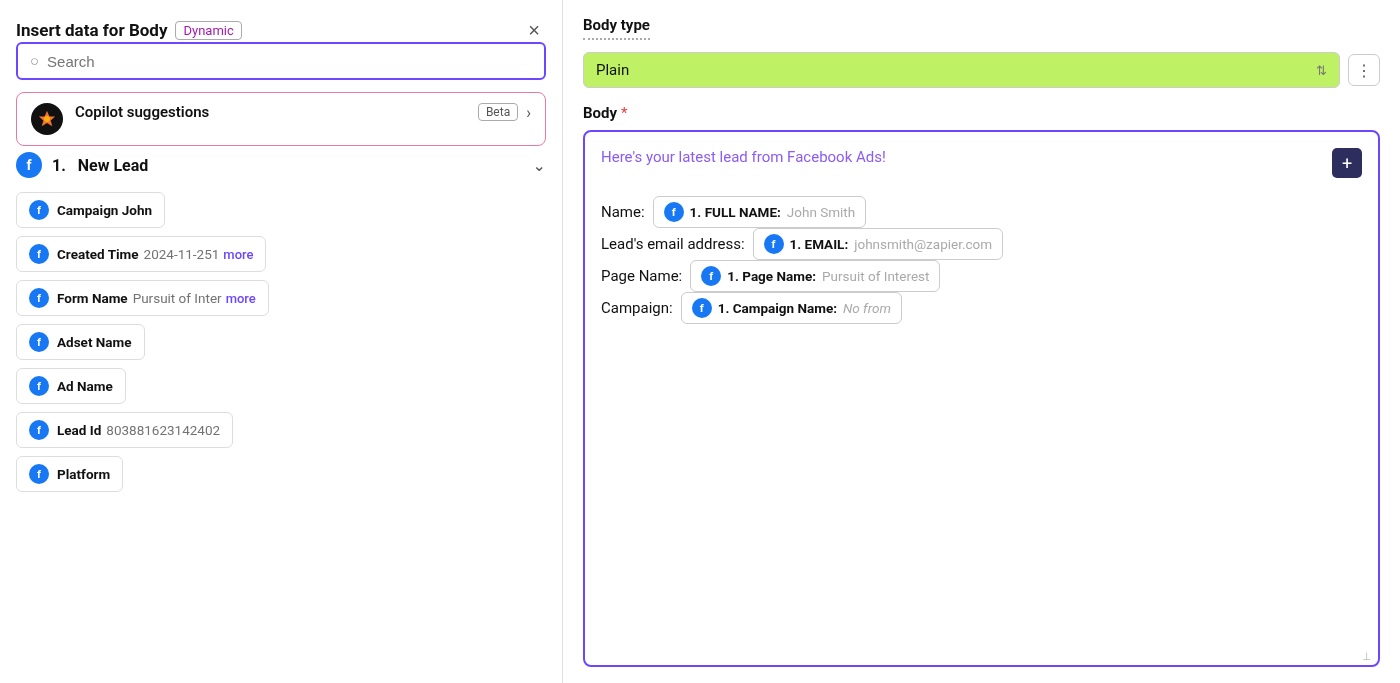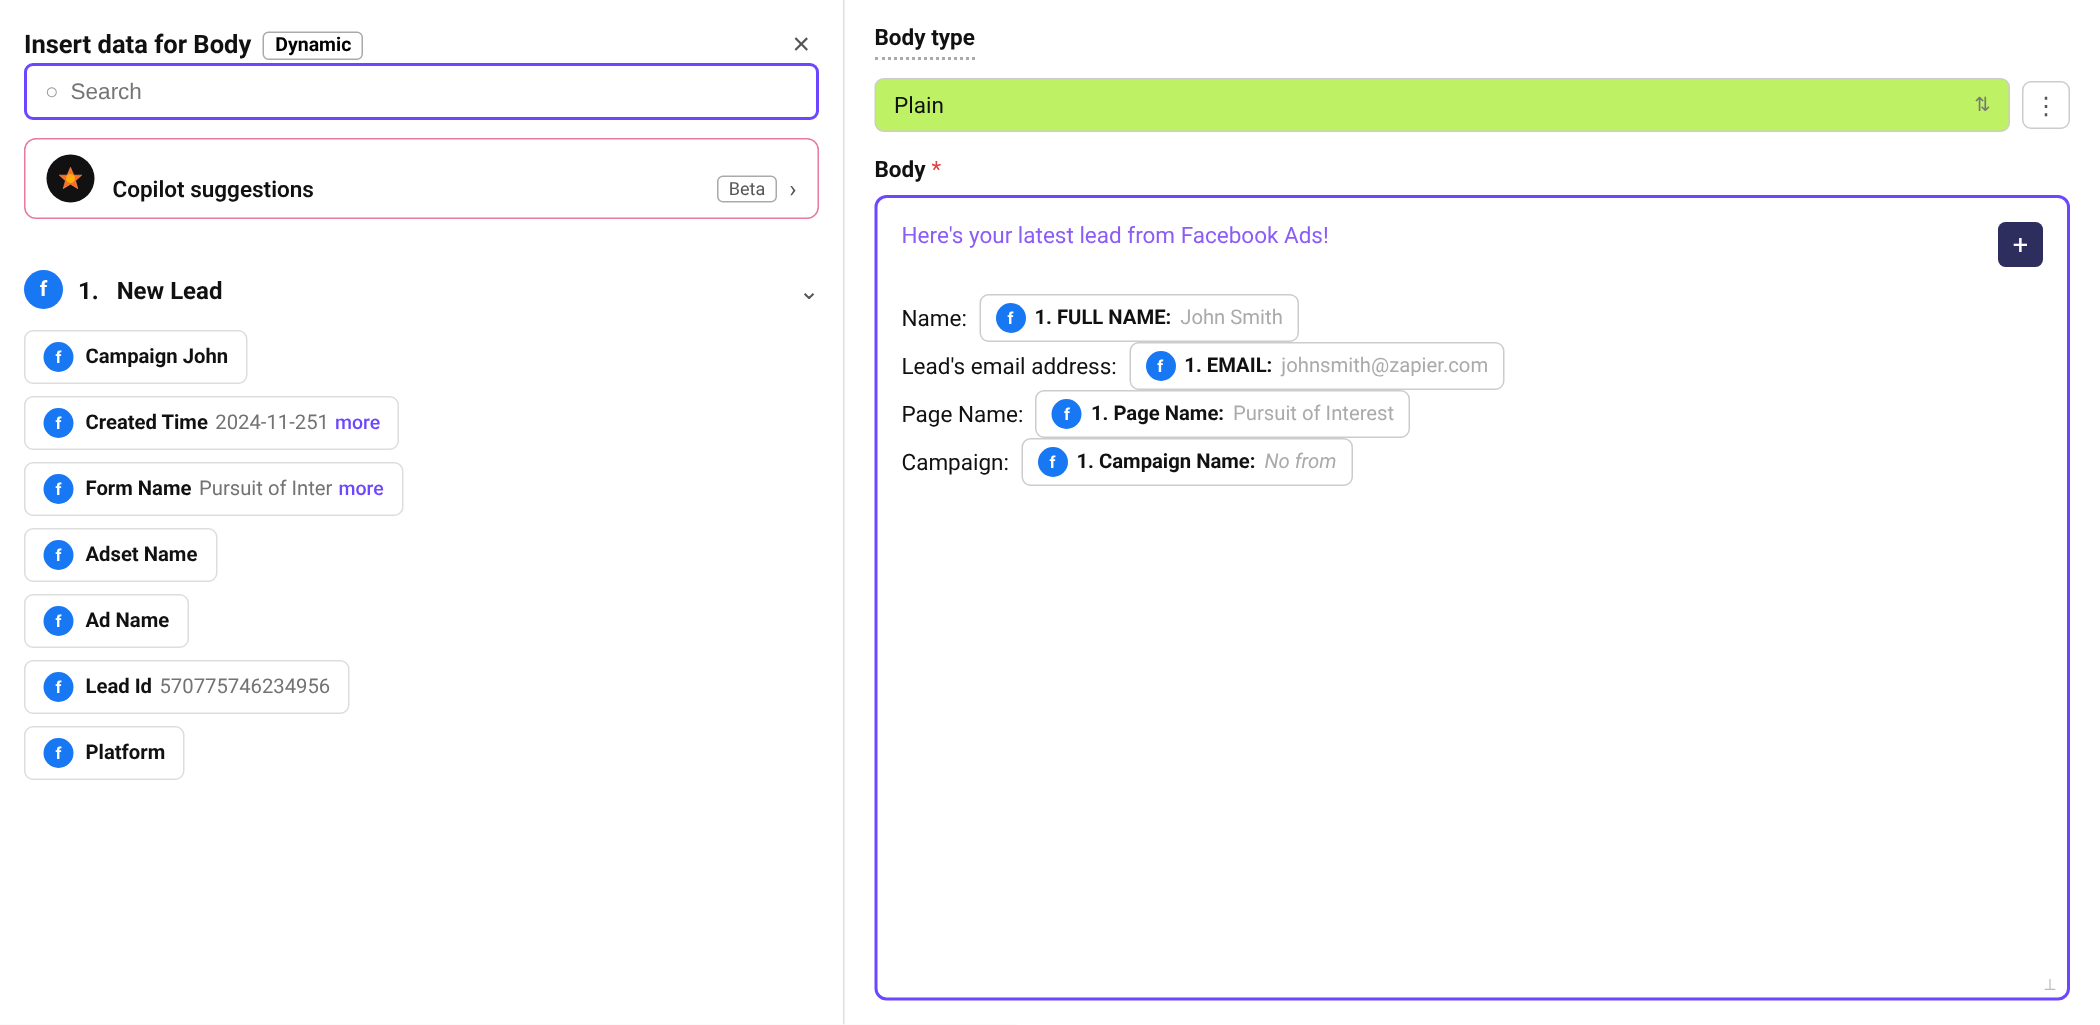--- a/index.html
+++ b/index.html
@@ -36,22 +36,22 @@
       color: #111;
     }
 
     .badge {
       display: inline-flex;
       align-items: center;
       border: 1px solid #aaa;
       border-radius: 4px;
       padding: 1px 7px;
       font-size: 13px;
-      font-weight: 700;
-      color: #000000;
+      font-weight: 400;
+      color: #a21caf;
       margin-left: 8px;
     }
 
     .close-btn {
       background: none;
       border: none;
       font-size: 20px;
       cursor: pointer;
       color: #555;
       line-height: 1;
@@ -78,25 +78,25 @@
       border: none;
       outline: none;
       font-size: 15px;
       color: #333;
       width: 100%;
       background: transparent;
     }
 
     .copilot-row {
       display: flex;
-      align-items: flex-end;
+      align-items: flex-start;
       border: 1.5px solid #e879a0;
       border-radius: 8px;
       padding: 10px 14px;
-      margin-bottom: 34px;
+      margin-bottom: 6px;
       cursor: pointer;
       background: #fff;
     }
 
     .copilot-icon {
       width: 32px;
       height: 32px;
       border-radius: 50%;
       background: #111;
       display: flex;
@@ -469,21 +469,21 @@
         <div class="fb-icon-sm">f</div>
         <span class="data-item-label">Adset Name</span>
       </div>
       <div class="data-item">
         <div class="fb-icon-sm">f</div>
         <span class="data-item-label">Ad Name</span>
       </div>
       <div class="data-item">
         <div class="fb-icon-sm">f</div>
         <span class="data-item-label">Lead Id</span>
-        <span class="data-item-value"> 570775746234956</span>
+        <span class="data-item-value"> 803881623142402</span>
       </div>
       <div class="data-item">
         <div class="fb-icon-sm">f</div>
         <span class="data-item-label">Platform</span>
       </div>
     </div>
 </div>
 
 <div class="right-panel">
   <span class="body-type-label">Body type</span>

